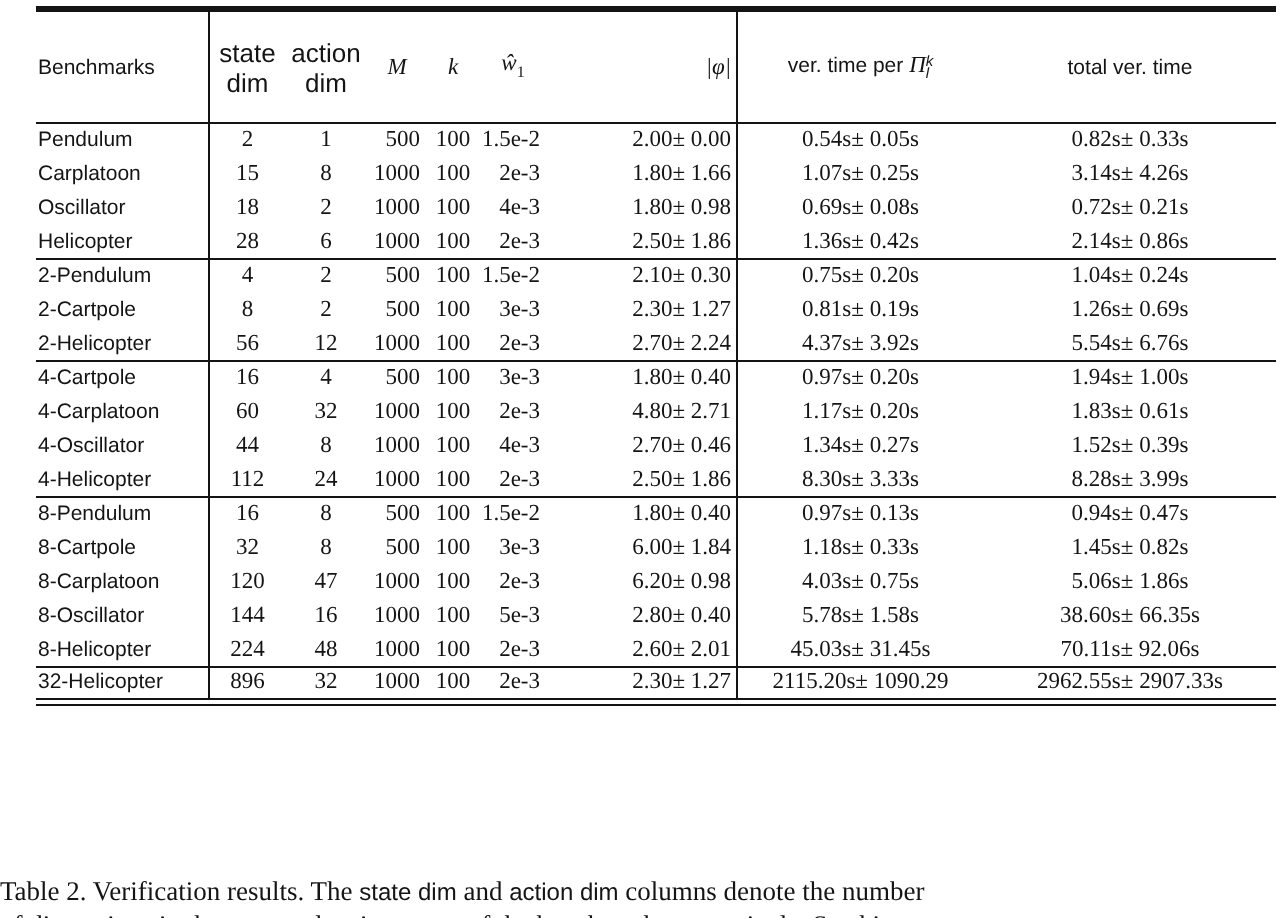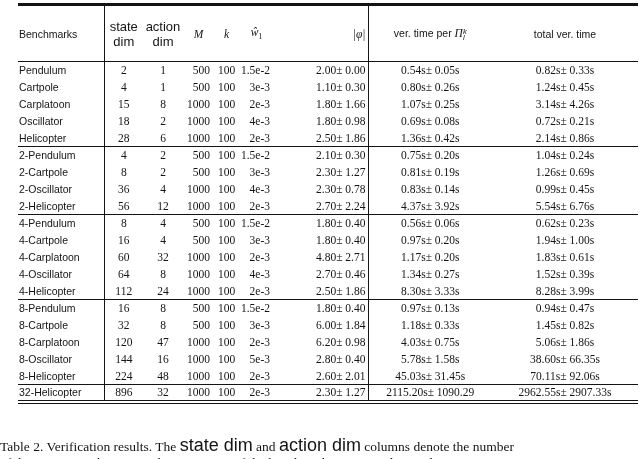--- a/index.html
+++ b/index.html
@@ -62,21 +62,21 @@
     position: absolute;
     left: 0px;
     top: 438px;
     width: 640px;
     font-size: 13.5px;
     line-height: 15.5px;
     color: #141414;
     font-family: "Liberation Serif", serif;
   }
   .caption .bold { font-weight: normal; }
-  .caption .csans { font-family: "Liberation Sans", sans-serif; font-size: 18px; }
+  .caption .csans { font-family: "Liberation Sans", sans-serif; font-size: 12px; }
 </style>
 </head>
 <body>
 
 <div class="page">
 
   <table class="results">
     <colgroup>
       <col style="width:86px">
       <col style="width:39px">
@@ -124,31 +124,20 @@
           <td class="c-sdim">2</td>
           <td class="c-adim">1</td>
           <td class="c-M">500</td>
           <td class="c-k">100</td>
           <td class="c-w1">1.5e-2</td>
           <td class="c-phi">2.00± 0.00</td>
           <td class="c-ver">0.54s± 0.05s</td>
           <td class="c-tot">0.82s± 0.33s</td>
         </tr>
         <tr>
-          <td class="c-name">Cartpole</td>
-          <td class="c-sdim">4</td>
-          <td class="c-adim">1</td>
-          <td class="c-M">500</td>
-          <td class="c-k">100</td>
-          <td class="c-w1">3e-3</td>
-          <td class="c-phi">1.10± 0.30</td>
-          <td class="c-ver">0.80s± 0.26s</td>
-          <td class="c-tot">1.24s± 0.45s</td>
-        </tr>
-        <tr>
           <td class="c-name">Carplatoon</td>
           <td class="c-sdim">15</td>
           <td class="c-adim">8</td>
           <td class="c-M">1000</td>
           <td class="c-k">100</td>
           <td class="c-w1">2e-3</td>
           <td class="c-phi">1.80± 1.66</td>
           <td class="c-ver">1.07s± 0.25s</td>
           <td class="c-tot">3.14s± 4.26s</td>
         </tr>
@@ -192,54 +181,32 @@
           <td class="c-sdim">8</td>
           <td class="c-adim">2</td>
           <td class="c-M">500</td>
           <td class="c-k">100</td>
           <td class="c-w1">3e-3</td>
           <td class="c-phi">2.30± 1.27</td>
           <td class="c-ver">0.81s± 0.19s</td>
           <td class="c-tot">1.26s± 0.69s</td>
         </tr>
         <tr>
-          <td class="c-name">2-Oscillator</td>
-          <td class="c-sdim">36</td>
-          <td class="c-adim">4</td>
-          <td class="c-M">1000</td>
-          <td class="c-k">100</td>
-          <td class="c-w1">4e-3</td>
-          <td class="c-phi">2.30± 0.78</td>
-          <td class="c-ver">0.83s± 0.14s</td>
-          <td class="c-tot">0.99s± 0.45s</td>
-        </tr>
-        <tr>
           <td class="c-name">2-Helicopter</td>
           <td class="c-sdim">56</td>
           <td class="c-adim">12</td>
           <td class="c-M">1000</td>
           <td class="c-k">100</td>
           <td class="c-w1">2e-3</td>
           <td class="c-phi">2.70± 2.24</td>
           <td class="c-ver">4.37s± 3.92s</td>
           <td class="c-tot">5.54s± 6.76s</td>
         </tr>
       </tbody>
       <tbody>
-        <tr>
-          <td class="c-name">4-Pendulum</td>
-          <td class="c-sdim">8</td>
-          <td class="c-adim">4</td>
-          <td class="c-M">500</td>
-          <td class="c-k">100</td>
-          <td class="c-w1">1.5e-2</td>
-          <td class="c-phi">1.80± 0.40</td>
-          <td class="c-ver">0.56s± 0.06s</td>
-          <td class="c-tot">0.62s± 0.23s</td>
-        </tr>
         <tr>
           <td class="c-name">4-Cartpole</td>
           <td class="c-sdim">16</td>
           <td class="c-adim">4</td>
           <td class="c-M">500</td>
           <td class="c-k">100</td>
           <td class="c-w1">3e-3</td>
           <td class="c-phi">1.80± 0.40</td>
           <td class="c-ver">0.97s± 0.20s</td>
           <td class="c-tot">1.94s± 1.00s</td>
@@ -250,21 +217,21 @@
           <td class="c-adim">32</td>
           <td class="c-M">1000</td>
           <td class="c-k">100</td>
           <td class="c-w1">2e-3</td>
           <td class="c-phi">4.80± 2.71</td>
           <td class="c-ver">1.17s± 0.20s</td>
           <td class="c-tot">1.83s± 0.61s</td>
         </tr>
         <tr>
           <td class="c-name">4-Oscillator</td>
-          <td class="c-sdim">64</td>
+          <td class="c-sdim">44</td>
           <td class="c-adim">8</td>
           <td class="c-M">1000</td>
           <td class="c-k">100</td>
           <td class="c-w1">4e-3</td>
           <td class="c-phi">2.70± 0.46</td>
           <td class="c-ver">1.34s± 0.27s</td>
           <td class="c-tot">1.52s± 0.39s</td>
         </tr>
         <tr>
           <td class="c-name">4-Helicopter</td>

